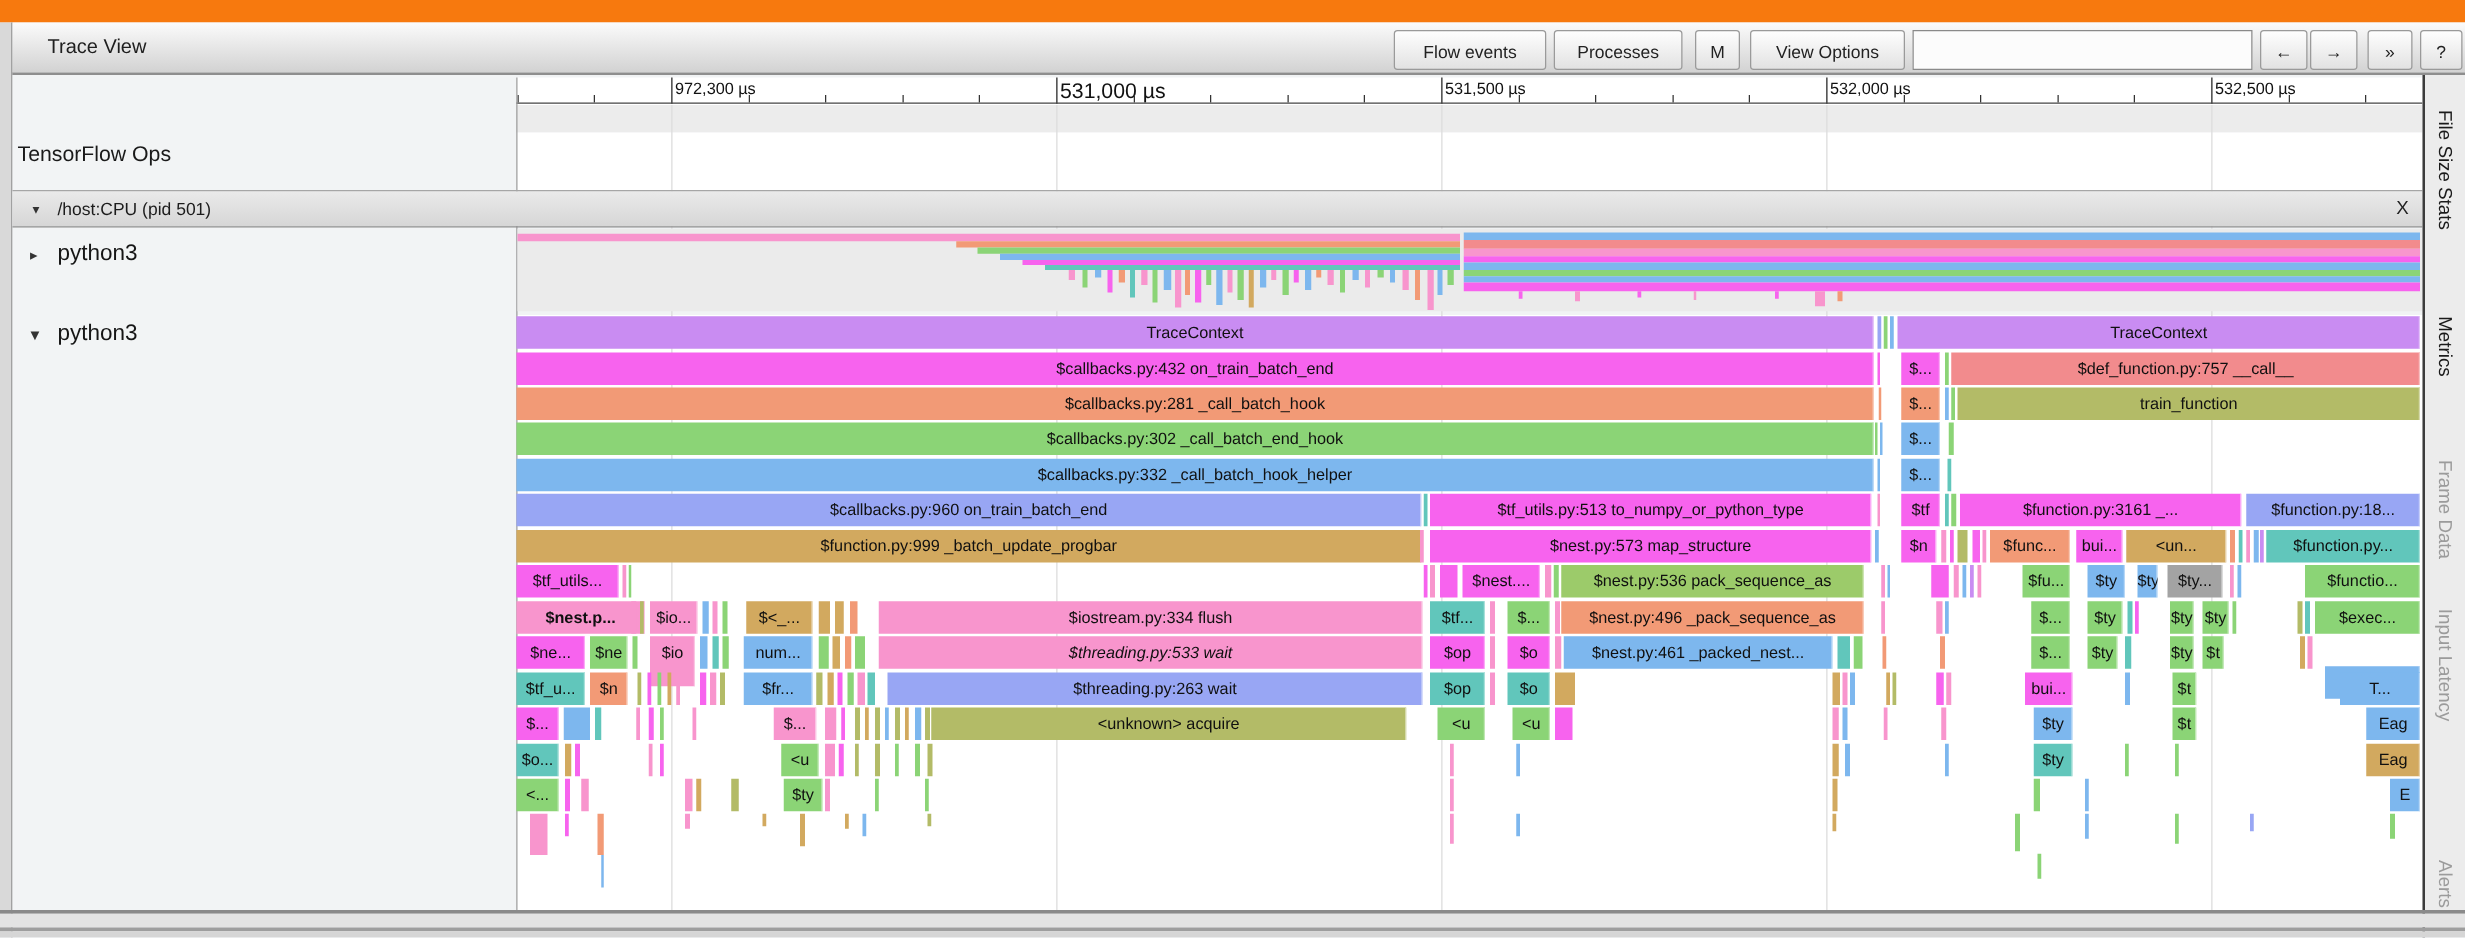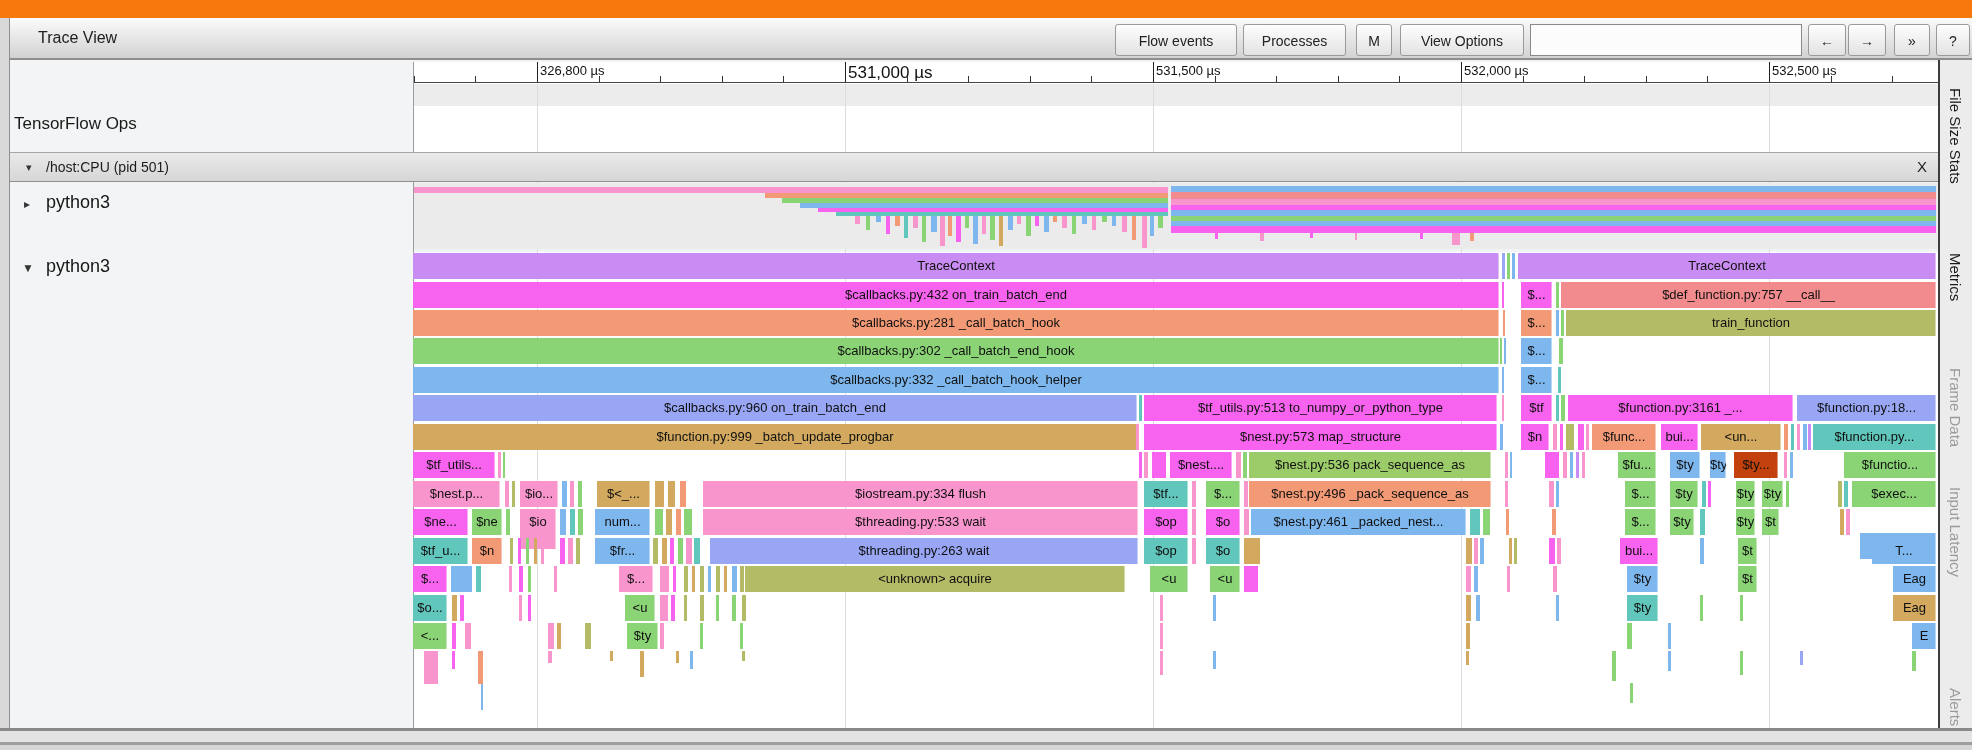--- a/index.html
+++ b/index.html
@@ -68,21 +68,21 @@
 
   <div id="gridlines">
       <div style="position: absolute; left: 537px; top: 84px; width: 1px; height: 644px; background: rgb(220, 220, 220);"></div>
       <div style="position: absolute; left: 845px; top: 84px; width: 1px; height: 644px; background: rgb(220, 220, 220);"></div>
       <div style="position: absolute; left: 1153px; top: 84px; width: 1px; height: 644px; background: rgb(220, 220, 220);"></div>
       <div style="position: absolute; left: 1461px; top: 84px; width: 1px; height: 644px; background: rgb(220, 220, 220);"></div>
       <div style="position: absolute; left: 1769px; top: 84px; width: 1px; height: 644px; background: rgb(220, 220, 220);"></div>
     </div>
   <div id="axis-ticks">
       <div style="position: absolute; left: 537px; top: 62px; width: 1px; height: 21px; background: rgb(34, 34, 34);"></div>
-      <div style="position: absolute; left: 540px; top: 63px; font-size: 13px; color: rgb(17, 17, 17); white-space: nowrap;">326,800 µs</div>
+      <div style="position: absolute; left: 540px; top: 63px; font-size: 13px; color: rgb(17, 17, 17); white-space: nowrap;">972,300 µs</div>
       <div style="position: absolute; left: 845px; top: 62px; width: 1px; height: 21px; background: rgb(34, 34, 34);"></div>
       <div style="position: absolute; left: 848px; top: 63px; font-size: 17px; color: rgb(17, 17, 17); white-space: nowrap;">531,000 µs</div>
       <div style="position: absolute; left: 1153px; top: 62px; width: 1px; height: 21px; background: rgb(34, 34, 34);"></div>
       <div style="position: absolute; left: 1156px; top: 63px; font-size: 13px; color: rgb(17, 17, 17); white-space: nowrap;">531,500 µs</div>
       <div style="position: absolute; left: 1461px; top: 62px; width: 1px; height: 21px; background: rgb(34, 34, 34);"></div>
       <div style="position: absolute; left: 1464px; top: 63px; font-size: 13px; color: rgb(17, 17, 17); white-space: nowrap;">532,000 µs</div>
       <div style="position: absolute; left: 1769px; top: 62px; width: 1px; height: 21px; background: rgb(34, 34, 34);"></div>
       <div style="position: absolute; left: 1772px; top: 63px; font-size: 13px; color: rgb(17, 17, 17); white-space: nowrap;">532,500 µs</div>
       <div style="position: absolute; left: 414px; top: 76px; width: 1px; height: 6px; background: rgb(51, 51, 51);"></div>
       <div style="position: absolute; left: 475px; top: 76px; width: 1px; height: 6px; background: rgb(51, 51, 51);"></div>
@@ -247,25 +247,25 @@
       <div class="sliver" style="left: 1092px; top: 200px; width: 3px; height: 26px; background: rgb(248, 149, 205);"></div>
       <div class="sliver" style="left: 1097px; top: 200px; width: 2px; height: 26px; background: rgb(125, 183, 238);"></div>
       <div class="sliver" style="left: 1132px; top: 200px; width: 14px; height: 26px; background: rgb(247, 99, 238);"></div>
       <div class="sliver" style="left: 1150px; top: 200px; width: 4px; height: 26px; background: rgb(248, 149, 205);"></div>
       <div class="sliver" style="left: 1157px; top: 200px; width: 3px; height: 26px; background: rgb(125, 183, 238);"></div>
       <div class="sliver" style="left: 1163px; top: 200px; width: 3px; height: 26px; background: rgb(201, 140, 242);"></div>
       <div class="sliver" style="left: 1169px; top: 200px; width: 3px; height: 26px; background: rgb(248, 149, 205);"></div>
       <div class="block" style="left: 1205px; top: 200px; width: 38px; height: 26px; background: rgb(139, 212, 118);">$fu...</div>
       <div class="block" style="left: 1257px; top: 200px; width: 30px; height: 26px; background: rgb(125, 183, 238);">$ty</div>
       <div class="block" style="left: 1297px; top: 200px; width: 16px; height: 26px; background: rgb(125, 183, 238);">$ty</div>
-      <div class="block" style="left: 1321px; top: 200px; width: 44px; height: 26px; background: #c2410c;">$ty...</div>
+      <div class="block" style="left: 1321px; top: 200px; width: 44px; height: 26px; background: #a3a3a3;">$ty...</div>
       <div class="sliver" style="left: 1371px; top: 200px; width: 3px; height: 26px; background: rgb(248, 149, 205);"></div>
       <div class="sliver" style="left: 1377px; top: 200px; width: 3px; height: 26px; background: rgb(125, 183, 238);"></div>
       <div class="block" style="left: 1431px; top: 200px; width: 92px; height: 26px; background: rgb(139, 212, 118);">$functio...</div>
-      <div class="block" style="left: 0px; top: 229px; width: 87px; height: 26px; background: rgb(248, 149, 205);">$nest.p...</div>
+      <div class="block" style="left: 0px; top: 229px; width: 103px; height: 26px; background: rgb(248, 149, 205); font-weight: bold;">$nest.p...</div>
       <div class="sliver" style="left: 92px; top: 229px; width: 4px; height: 26px; background: rgb(248, 149, 205);"></div>
       <div class="sliver" style="left: 99px; top: 229px; width: 3px; height: 26px; background: rgb(179, 187, 103);"></div>
       <div class="block" style="left: 107px; top: 229px; width: 38px; height: 26px; background: rgb(248, 149, 205);">$io...</div>
       <div class="sliver" style="left: 149px; top: 229px; width: 5px; height: 26px; background: rgb(125, 183, 238);"></div>
       <div class="sliver" style="left: 157px; top: 229px; width: 4px; height: 26px; background: rgb(248, 149, 205);"></div>
       <div class="sliver" style="left: 165px; top: 229px; width: 4px; height: 26px; background: rgb(139, 212, 118);"></div>
       <div class="block" style="left: 184px; top: 229px; width: 53px; height: 26px; background: rgb(210, 169, 95);">$&lt;_...</div>
       <div class="sliver" style="left: 242px; top: 229px; width: 9px; height: 26px; background: rgb(210, 169, 95);"></div>
       <div class="sliver" style="left: 255px; top: 229px; width: 7px; height: 26px; background: rgb(210, 169, 95);"></div>
       <div class="sliver" style="left: 267px; top: 229px; width: 6px; height: 26px; background: rgb(242, 154, 118);"></div>
@@ -293,21 +293,21 @@
       <div class="sliver" style="left: 93px; top: 257px; width: 4px; height: 26px; background: rgb(139, 212, 118);"></div>
       <div class="block" style="left: 107px; top: 257px; width: 36px; height: 40px; background: rgb(248, 149, 205);">$io</div>
       <div class="sliver" style="left: 147px; top: 257px; width: 6px; height: 26px; background: rgb(125, 183, 238);"></div>
       <div class="sliver" style="left: 157px; top: 257px; width: 5px; height: 26px; background: rgb(97, 198, 187);"></div>
       <div class="sliver" style="left: 165px; top: 257px; width: 5px; height: 26px; background: rgb(139, 212, 118);"></div>
       <div class="block" style="left: 182px; top: 257px; width: 55px; height: 26px; background: rgb(125, 183, 238);">num...</div>
       <div class="sliver" style="left: 242px; top: 257px; width: 8px; height: 26px; background: rgb(139, 212, 118);"></div>
       <div class="sliver" style="left: 253px; top: 257px; width: 6px; height: 26px; background: rgb(210, 169, 95);"></div>
       <div class="sliver" style="left: 263px; top: 257px; width: 5px; height: 26px; background: rgb(242, 154, 118);"></div>
       <div class="sliver" style="left: 271px; top: 257px; width: 8px; height: 26px; background: rgb(139, 212, 118);"></div>
-      <div class="block" style="left: 290px; top: 257px; width: 435px; height: 26px; background: rgb(248, 149, 205);">$threading.py:533 wait</div>
+      <div class="block" style="left: 290px; top: 257px; width: 435px; height: 26px; background: rgb(248, 149, 205); font-style: italic;">$threading.py:533 wait</div>
       <div class="block" style="left: 731px; top: 257px; width: 44px; height: 26px; background: rgb(247, 99, 238);">$op</div>
       <div class="sliver" style="left: 779px; top: 257px; width: 4px; height: 26px; background: rgb(248, 149, 205);"></div>
       <div class="block" style="left: 793px; top: 257px; width: 34px; height: 26px; background: rgb(247, 99, 238);">$o</div>
       <div class="sliver" style="left: 831px; top: 257px; width: 5px; height: 26px; background: rgb(248, 149, 205);"></div>
       <div class="block" style="left: 838px; top: 257px; width: 215px; height: 26px; background: rgb(125, 183, 238);">$nest.py:461 _packed_nest...</div>
       <div class="sliver" style="left: 1057px; top: 257px; width: 10px; height: 26px; background: rgb(97, 198, 187);"></div>
       <div class="sliver" style="left: 1070px; top: 257px; width: 7px; height: 26px; background: rgb(139, 212, 118);"></div>
       <div class="sliver" style="left: 1093px; top: 257px; width: 3px; height: 26px; background: rgb(242, 154, 118);"></div>
       <div class="sliver" style="left: 1139px; top: 257px; width: 4px; height: 26px; background: rgb(242, 154, 118);"></div>
       <div class="block" style="left: 1212px; top: 257px; width: 31px; height: 26px; background: rgb(139, 212, 118);">$...</div>

